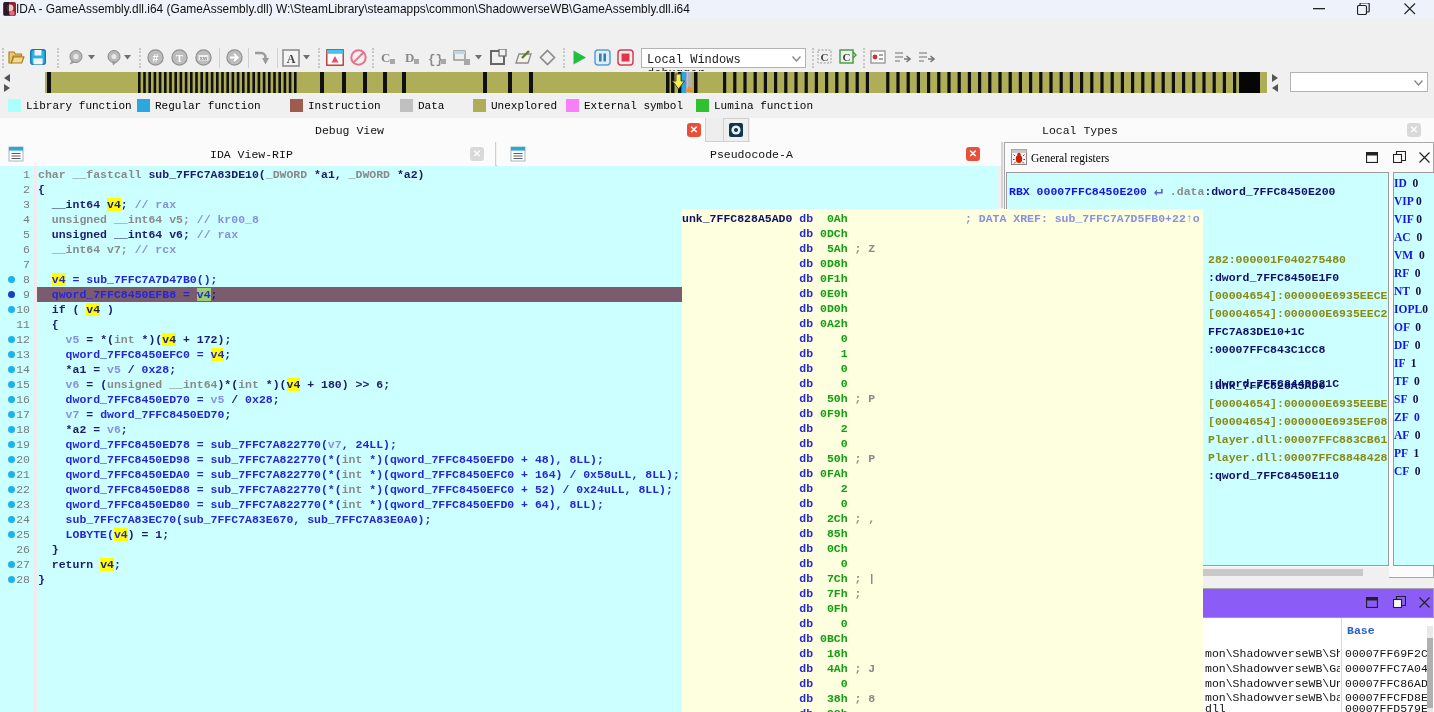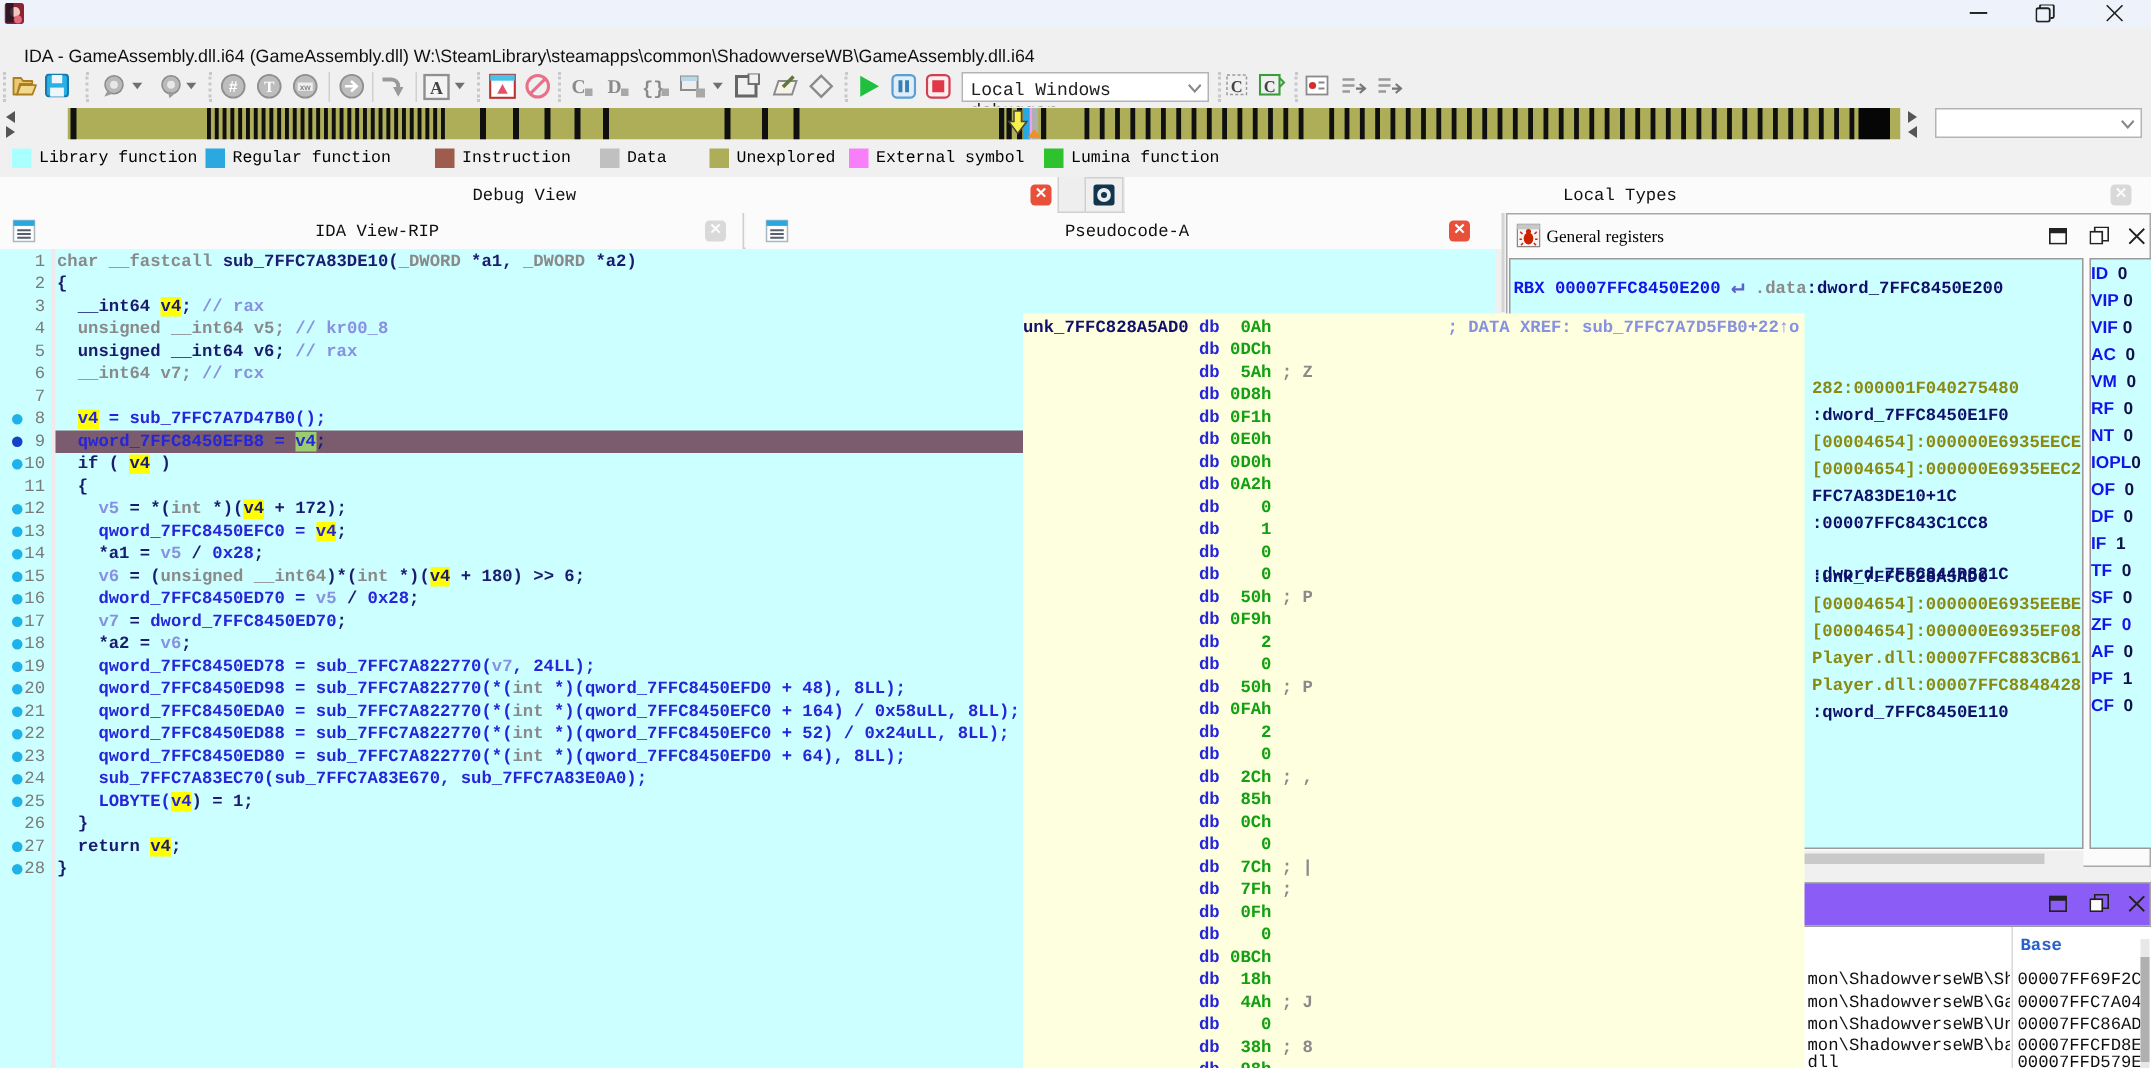--- a/index.html
+++ b/index.html
@@ -3,21 +3,21 @@
 <meta charset="utf-8">
 <style>
 * { margin:0; padding:0; box-sizing:border-box; }
 html,body { width:1434px; height:712px; overflow:hidden; }
 #root { position:relative; width:1434px; height:712px; background:#f0f0f0;
   font-family:"Liberation Sans", sans-serif; }
 .abs { position:absolute; }
 
 
 #titlebar { left:0; top:0; width:1434px; height:18px; background:#eef2fb; }
-#title-txt { left:16px; top:2px; font-size:11.9px; color:#101010; letter-spacing:0px;margin-top:28px; }
+#title-txt { left:16px; top:2px; font-size:11.9px; color:#101010; letter-spacing:0px; }
 
 
 #menubar { left:0; top:18px; width:1434px; height:27px; background:#ffffff; border-bottom:1px solid #e2e2e2; }
 #menubar span { position:absolute; top:6px; font-size:14.5px; color:#151515; font-family:"Liberation Serif", serif; }
 
 
 #toolbar { left:0; top:45px; width:1434px; height:26px; background:#f0f0f0; }
 .tsep { position:absolute; top:3px; width:1px; height:20px; border-left:2px dotted #c8c8c8; }
 
 
@@ -55,21 +55,21 @@
 .dot { position:absolute; left:8px; width:7px; height:7px; border-radius:50%; background:#1db2ea; }
 .dotd { background:#1540c8; }
 #line9bg { position:absolute; left:36px; top:121px; width:961px; height:15px; background:#7a5c6e; }
 
 
 #regwin { left:1004px; top:142px; width:430px; height:436px; background:#fbfbfb; border:1px solid #a8a8a8; }
 #regtitle { position:absolute; left:26px; top:9px; font-size:11.5px; color:#000; font-family:Liberation Serif, serif; }
 #regcontent { position:absolute; left:1px; top:29px; width:383px; height:394px; background:#ccffff;
   border:1px solid #9a9a9a; overflow:hidden; }
 #flags { position:absolute; left:388px; top:29px; width:42px; height:394px; padding-top:1px; background:#ccffff;
-  border:1px solid #9a9a9a; overflow:hidden; font-family:Liberation Sans, sans-serif; font-size:11.5px;
+  border:1px solid #9a9a9a; overflow:hidden; font-family:Liberation Serif, serif; font-size:11.5px;
   line-height:18px; font-weight:bold; white-space:pre; }
 .fl { color:#1414e8; } .fv { color:#10104a; }
 .regrow { position:absolute; font-family:"Liberation Mono",monospace; font-size:11.5px; font-weight:bold; white-space:pre; }
 .olv { color:#8a8a10; } .nvy { color:#10106a; } .rbl { color:#1414e8; }
 #reghsb { position:absolute; left:1px; top:424px; width:383px; height:11px; background:#f0f0f0; }
 #reghsb div { position:absolute; left:2px; top:2px; width:355px; height:7px; background:#c9c9c9; }
 
 
 #modwin { left:1004px; top:588px; width:430px; height:124px; background:#8b5cf6; border:1px solid #a8a8a8; }
 #modcontent { position:absolute; left:1px; top:28px; width:428px; height:95px; background:#ffffff;

